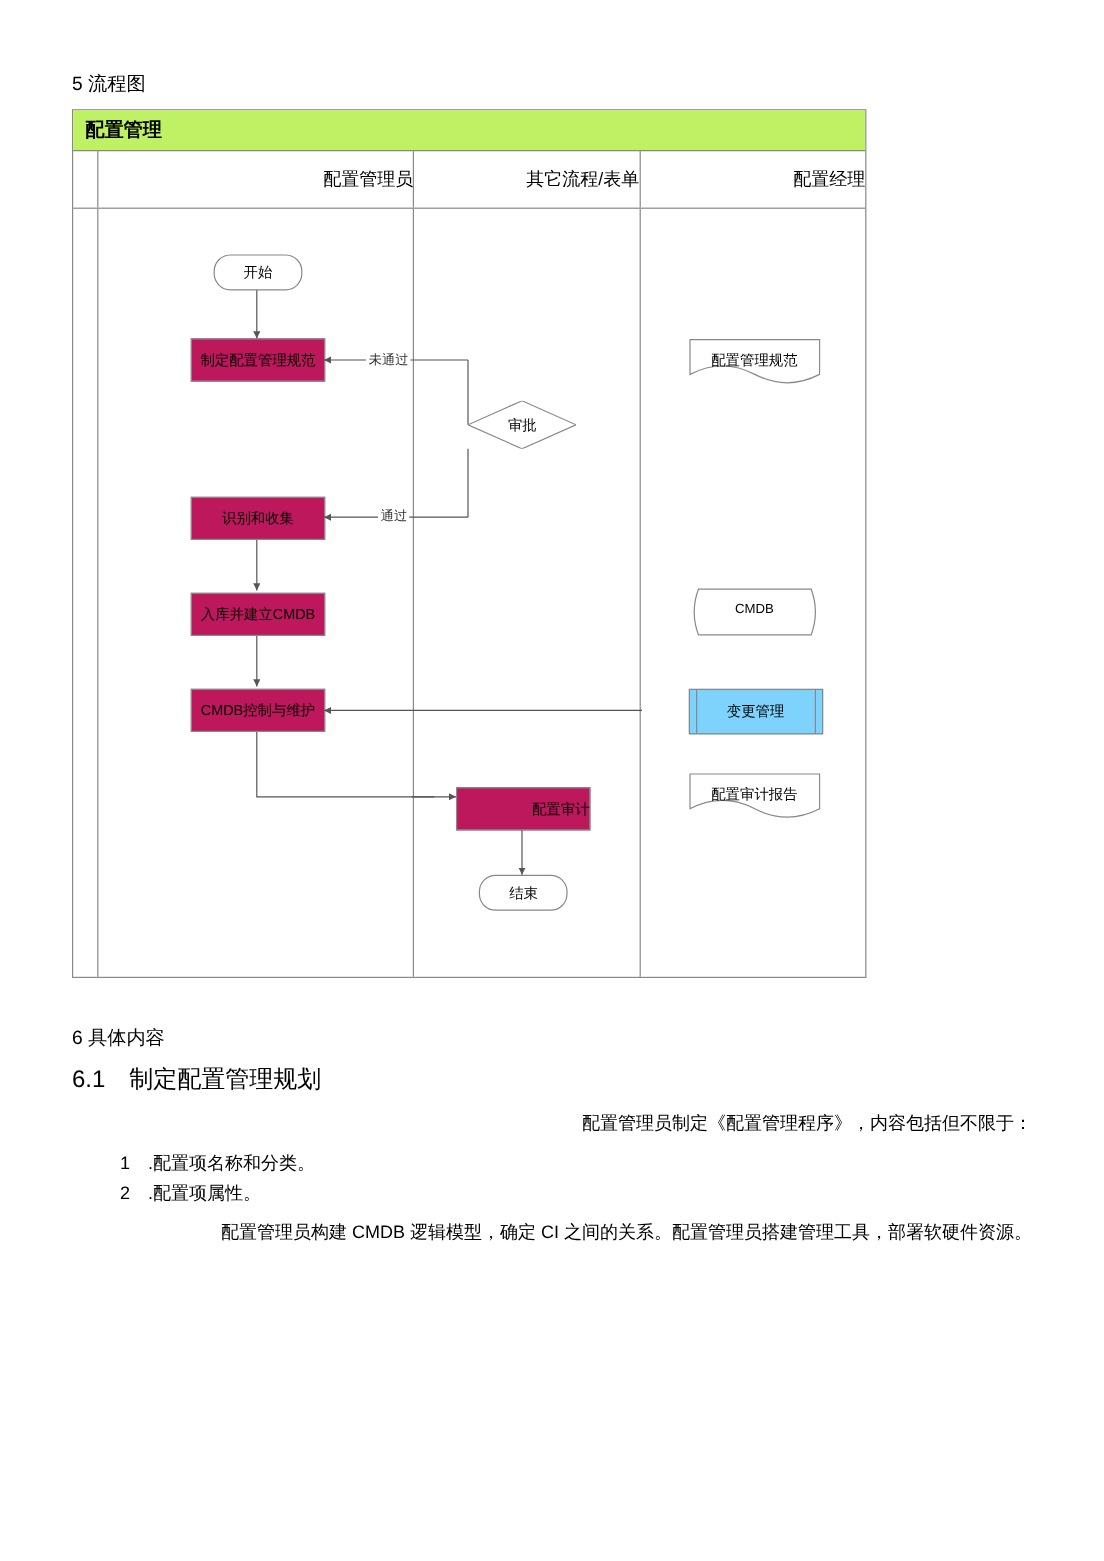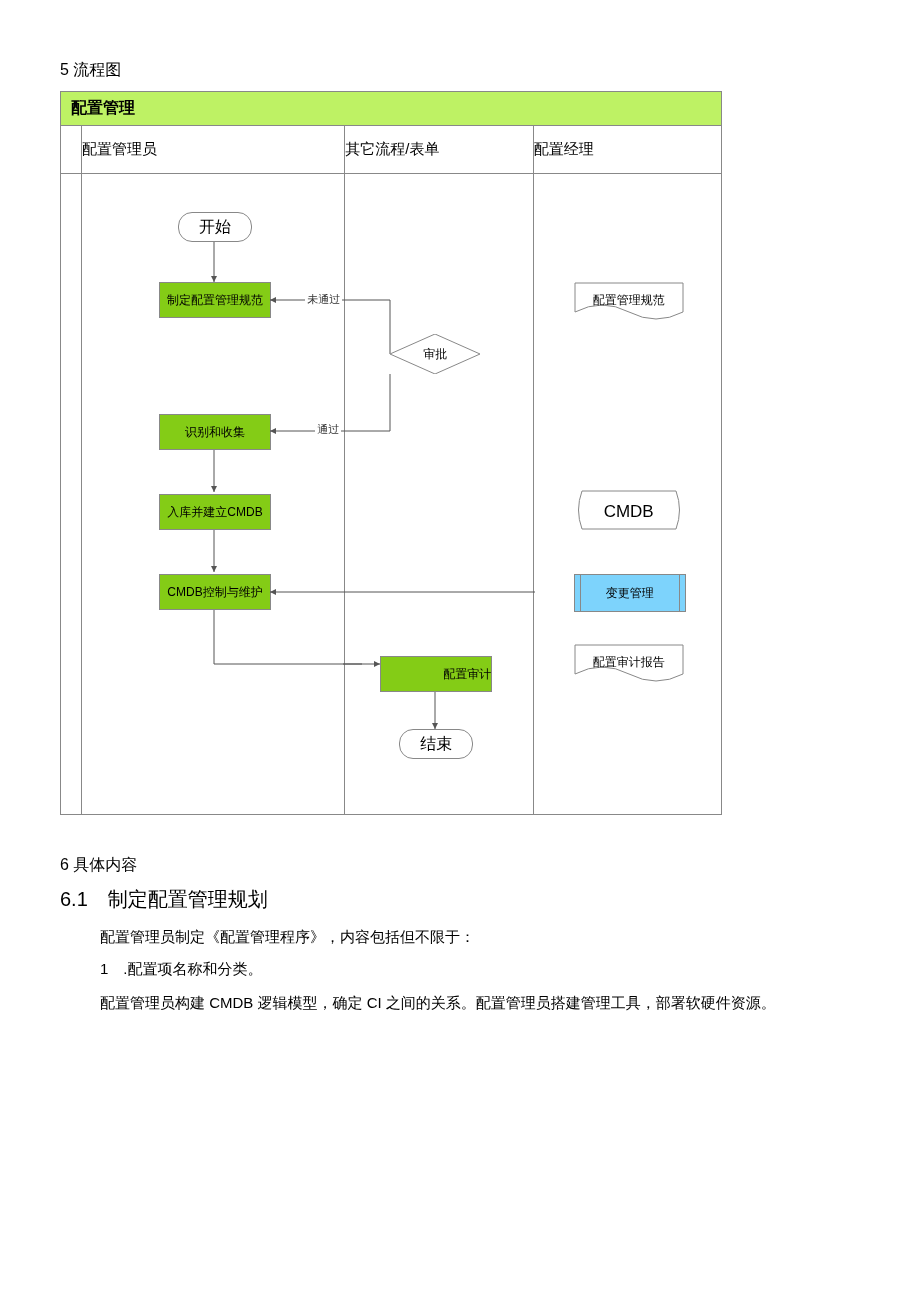--- a/index.html
+++ b/index.html
@@ -31,21 +31,21 @@
   .swimlane-headers {
     display: flex;
     border-bottom: 1px solid #888;
   }
   .swimlane-headers .lane-num {
     width: 20px;
     border-right: 1px solid #888;
   }
   .swimlane-headers .lane {
     flex: 1;
-    text-align: left;
+    text-align: right;
     padding: 14px 0;
     font-size: 15px;
     border-right: 1px solid #888;
   }
   .swimlane-headers .lane:last-child {
     border-right: none;
   }
   .lanes-body {
     display: flex;
     height: 640px;
@@ -65,32 +65,32 @@
   }
   
   .terminator {
     position: absolute;
     width: 72px;
     height: 28px;
     border: 1px solid #888;
     border-radius: 14px;
     text-align: center;
     line-height: 28px;
-    font-size: 16px;
+    font-size: 12px;
     background: #fff;
   }
   .process {
     position: absolute;
     width: 110px;
     height: 34px;
     border: 1px solid #888;
     text-align: center;
     line-height: 34px;
     font-size: 12px;
-    background: #84cc16;
+    background: #be185d;
   }
   .decision {
     position: absolute;
     width: 70px;
     height: 40px;
     text-align: center;
     line-height: 40px;
     font-size: 12px;
   }
   .decision svg { position:absolute; left:0; top:0; }
@@ -121,21 +121,21 @@
     width:0;
     border-left:1px solid #888;
   }
   .predef::before { left:5px; }
   .predef::after { right:5px; }
   .datastore {
     position: absolute;
     width: 110px;
     height: 40px;
     text-align:center;
-    font-size:17px;
+    font-size:11px;
   }
   .datastore svg { position:absolute; left:0; top:0; }
   .datastore span { position:relative; display:block; padding-top:12px; }
   .edge-label {
     position:absolute;
     font-size:11px;
     color:#333;
     background:#fff;
     padding:0 2px;
   }
@@ -143,21 +143,21 @@
     position:absolute;
     left:0; top:0;
     pointer-events:none;
   }
   
   .body-section {
     margin-top: 40px;
   }
   .h6 { font-size: 16px; margin: 16px 0 8px 0; }
   .h61 { font-size: 20px; font-weight:normal; margin: 10px 0 10px 0; }
-  .para { margin: 10px 0 10px 40px; line-height:1.8; font-size:15px; }
+  .para { margin: 10px 0 10px 40px; line-height:1.8; font-size:15px;text-align:right; }
   .list-item { margin: 6px 0 6px 40px; font-size:15px; }
 </style>
 </head>
 <body>
 
 <div class="section-title">5 流程图</div>
 
 <div class="diagram-frame">
   <div class="diagram-title-bar">配置管理</div>
   <div class="swimlane-headers">
@@ -260,14 +260,15 @@
       </div>
     </div>
   </div>
 </div>
 
 <div class="body-section">
   <div class="h6">6 具体内容</div>
   <div class="h61">6.1　制定配置管理规划</div>
   <div class="para">配置管理员制定《配置管理程序》，内容包括但不限于：</div>
   <div class="list-item">1　.配置项名称和分类。</div>
+  <div class="list-item">2　.配置项属性。</div>
   <div class="para">配置管理员构建 CMDB 逻辑模型，确定 CI 之间的关系。配置管理员搭建管理工具，部署软硬件资源。</div>
 </div>
 
 </body></html>

